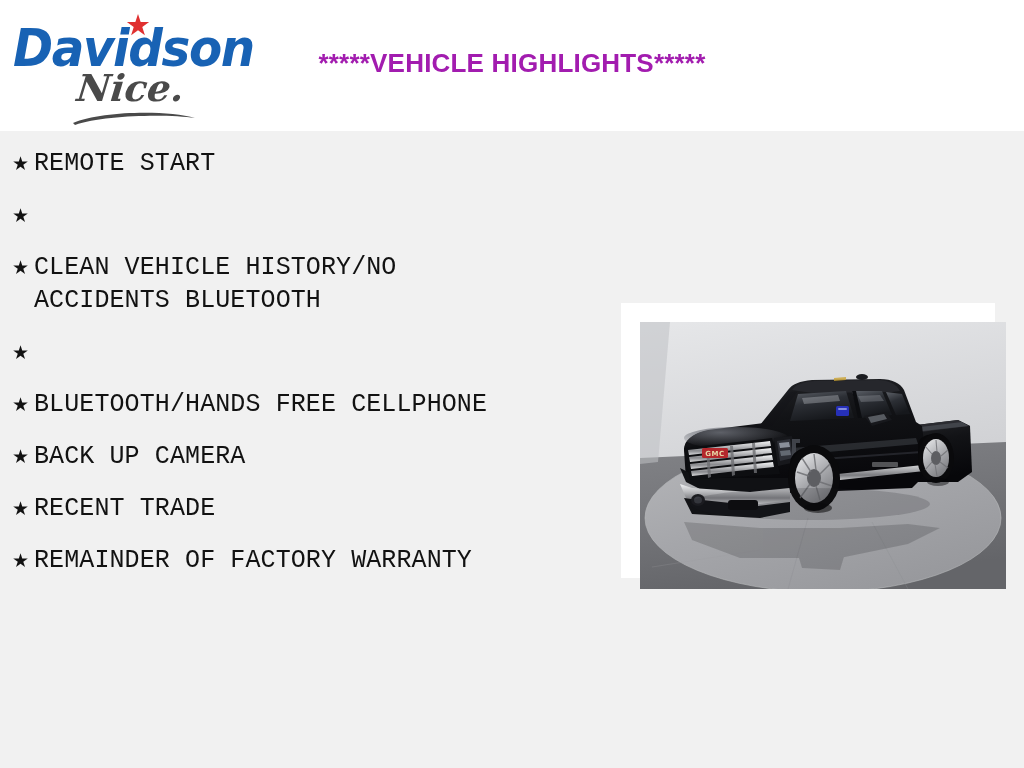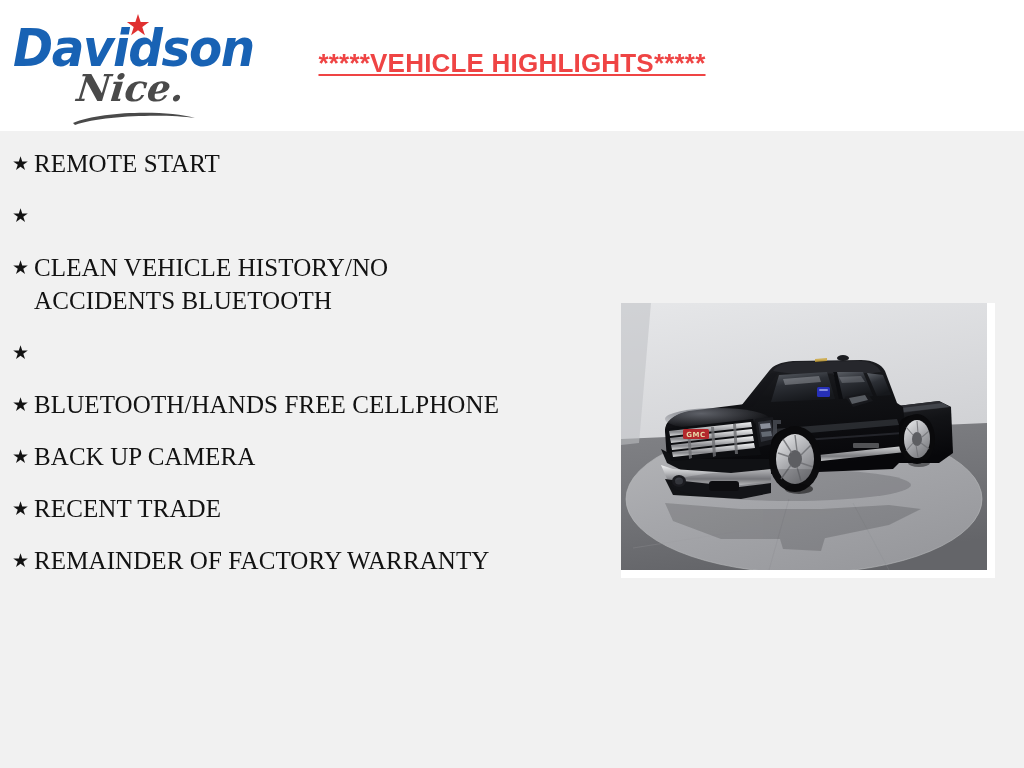--- a/index.html
+++ b/index.html
@@ -92,24 +92,23 @@
   
   #title {
     position: absolute;
     left: 0;
     top: 48px;
     width: 1024px;
     text-align: center;
     font-family: "Liberation Sans", sans-serif;
     font-size: 26px;
     font-weight: bold;
-    color: #ef4444;
+    color: #a21caf;
     letter-spacing: 0.2px;
     white-space: nowrap;
-    text-decoration: underline;
   }
 
   
   #highlights {
     position: absolute;
     left: 0;
     top: 131px;
     width: 560px;
     padding-top: 16px;
     box-sizing: border-box;
@@ -124,37 +123,37 @@
     flex: 0 0 auto;
     width: 22px;
     font-family: "DejaVu Sans", sans-serif;
     font-size: 19px;
     line-height: 33px;
     color: #121212;
     text-align: left;
   }
   .hl-text {
     flex: 1 1 auto;
-    font-family: Liberation Serif, serif;
+    font-family: Liberation Mono, monospace;
     font-size: 25px;
     line-height: 33px;
     color: #121212;
     letter-spacing: 0.1px;
     max-width: 470px;
   }
 
   
   #vehicle-photo-frame {
     position: absolute;
     left: 621px;
     top: 303px;
     width: 374px;
     height: 275px;
     background: #ffffff;
-    padding: 0;
+    padding: 19px;
     box-sizing: border-box;
   }
   #vehicle-photo {
     position: relative;
     width: 366px;
     height: 267px;
     overflow: hidden;
     background: #d7d8da;
   }
   #vehicle-photo svg {

